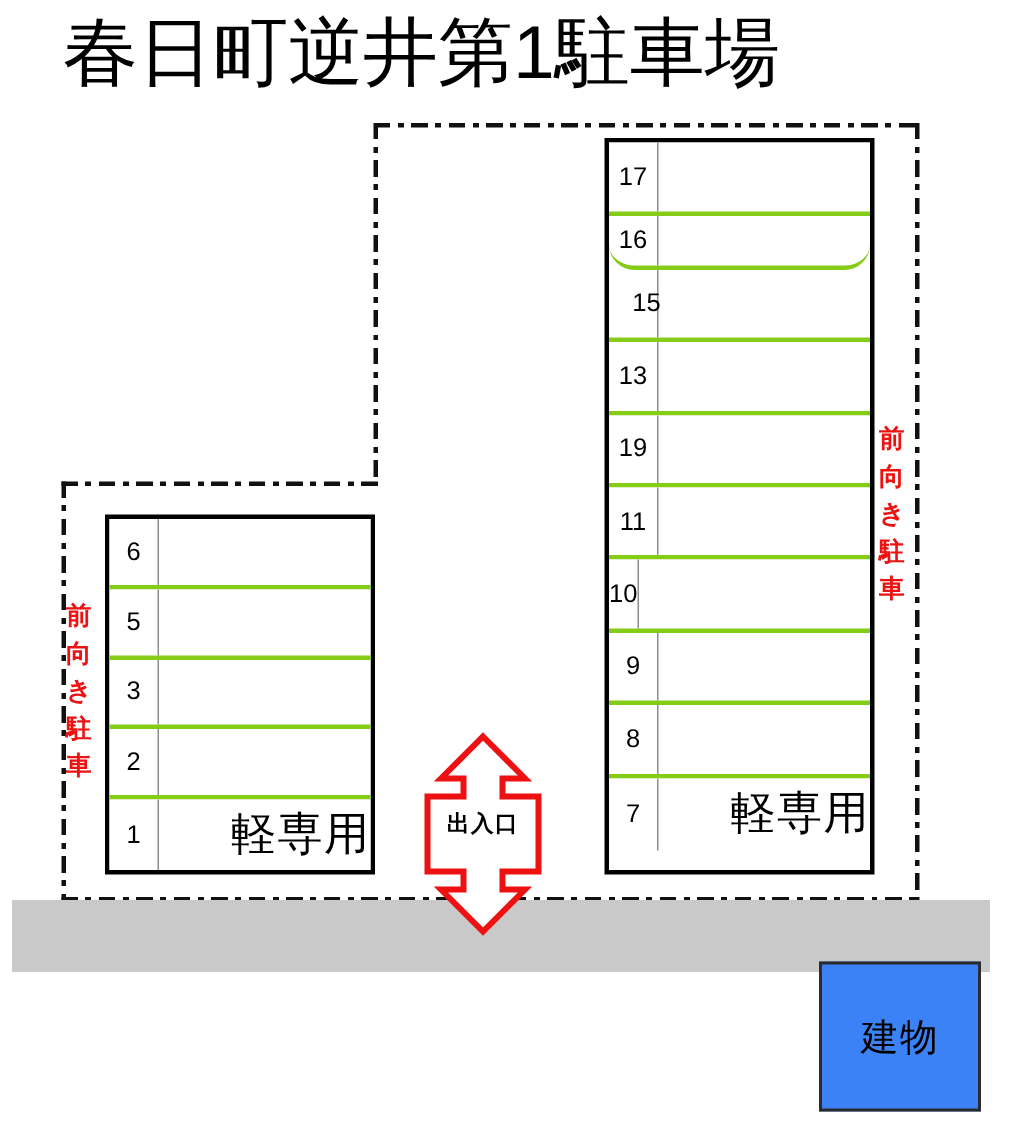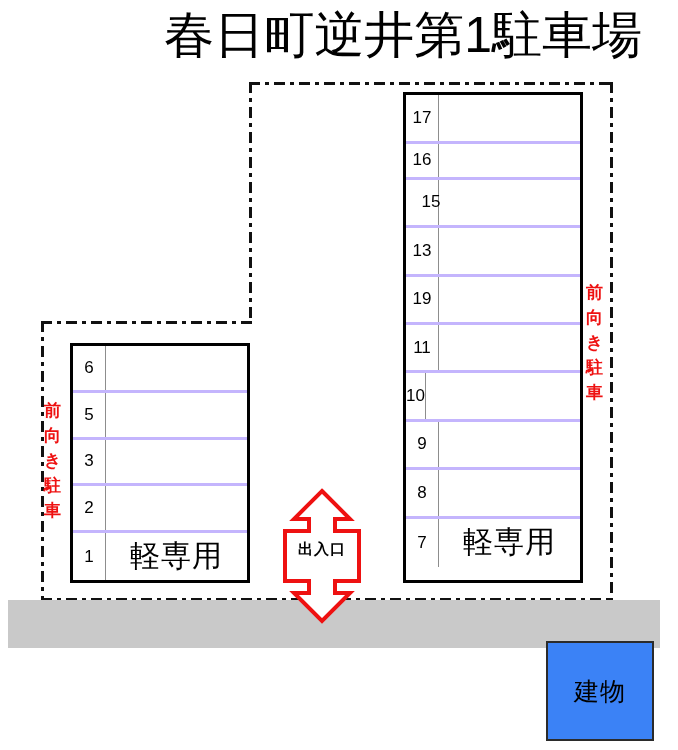--- a/index.html
+++ b/index.html
@@ -24,21 +24,20 @@
     left: 42px;
     top: 2px;
     width: 600px;
     height: 68px;
     font-size: 50px;
     line-height: 66px;
     letter-spacing: 0px;
     color: #000000;
     white-space: nowrap;
     font-weight: 400;
-    text-align: right;
   }
 
   
   .road {
     position: absolute;
     left: 8px;
     top: 600px;
     width: 652px;
     height: 48px;
     background: #c9c9c9;
@@ -74,41 +73,41 @@
     position: absolute;
     box-sizing: border-box;
     border: 3px solid #000000;
     background: #ffffff;
   }
   .stall {
     position: relative;
     box-sizing: border-box;
     display: flex;
     align-items: center;
-    border-bottom: 3px solid #c4b5fd;
+    border-bottom: 3px solid #84cc16;
     background: #ffffff;
   }
   .stall:last-child {
     border-bottom: 0;
   }
   .stall-num {
     box-sizing: border-box;
     flex: 0 0 auto;
     text-align: center;
     color: #000000;
     font-size: 17px;
     border-right: 1px solid #8d8d8d;
     height: 100%;
     display: flex;
     align-items: center;
     justify-content: center;
   }
   .stall-label {
     flex: 1 1 auto;
-    text-align: center;
+    text-align: right;
     color: #000000;
     font-size: 30px;
     letter-spacing: 1px;
     white-space: nowrap;
   }
 
   
   .vnote {
     position: absolute;
     color: #ee1111;
@@ -207,21 +206,21 @@
         <div class="stall-num" style="width: 33px;">1</div>
         <div class="stall-label">軽専用</div>
       </div>
     </div>
 
   <div class="block" id="right-block" style="left: 403px; top: 92px; width: 180px; height: 491px; display: flex; flex-direction: column;">
       <div class="stall" style="height: 48.5px;">
         <div class="stall-num" style="width: 33px;">17</div>
         <div class="stall-label"></div>
       </div>
-      <div class="stall" style="height: 36px;">
+      <div class="stall" style="height: 36px; border-radius: 17px;">
         <div class="stall-num" style="width: 33px;">16</div>
         <div class="stall-label"></div>
       </div>
       <div class="stall" style="height: 48.5px;">
         <div class="stall-num" style="width: 33px; padding-left: 18px;">15</div>
         <div class="stall-label"></div>
       </div>
       <div class="stall" style="height: 48.5px;">
         <div class="stall-num" style="width: 33px;">13</div>
         <div class="stall-label"></div>

